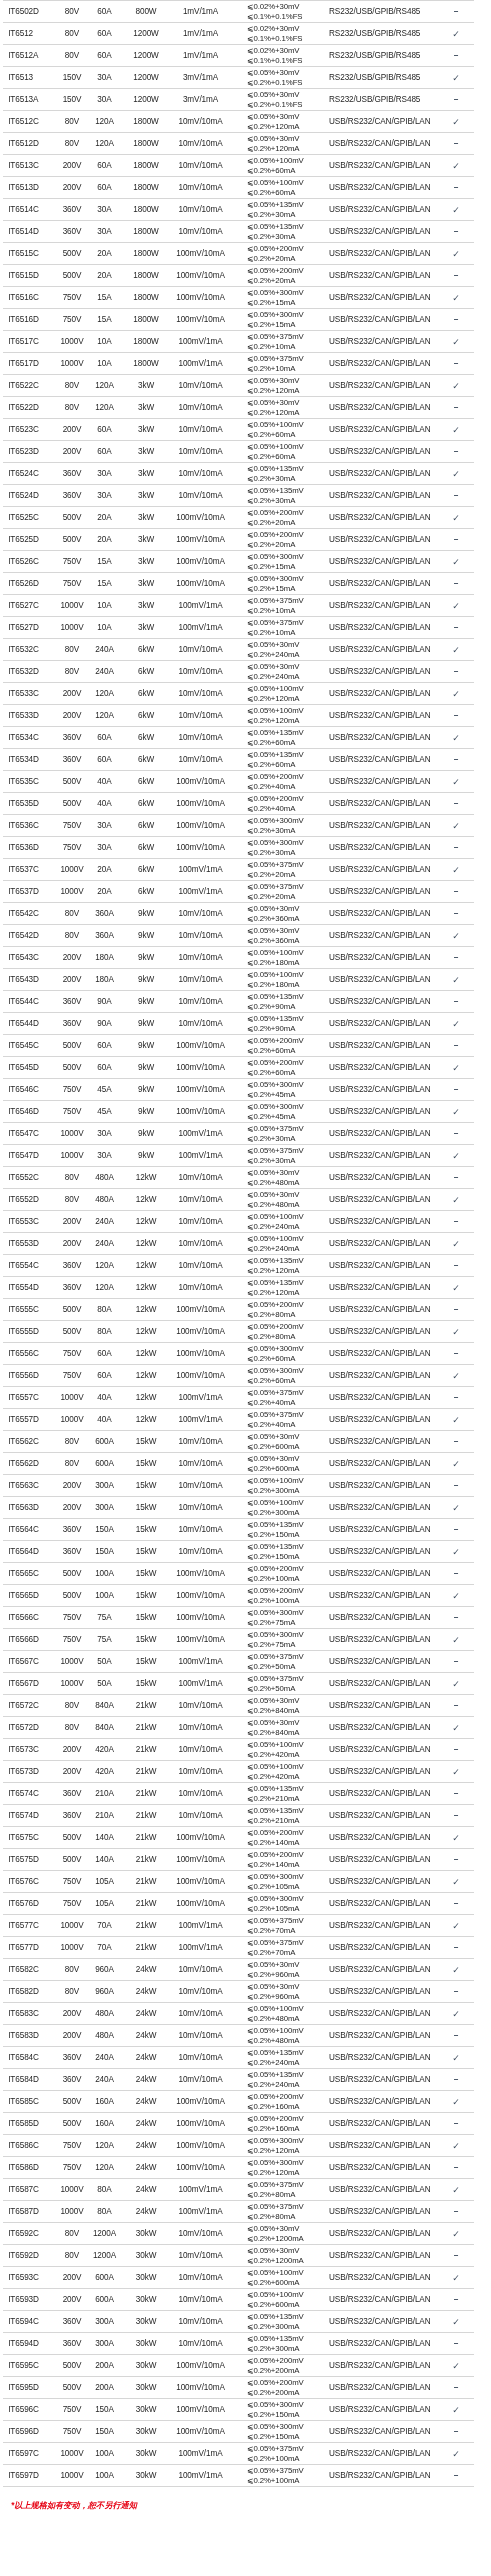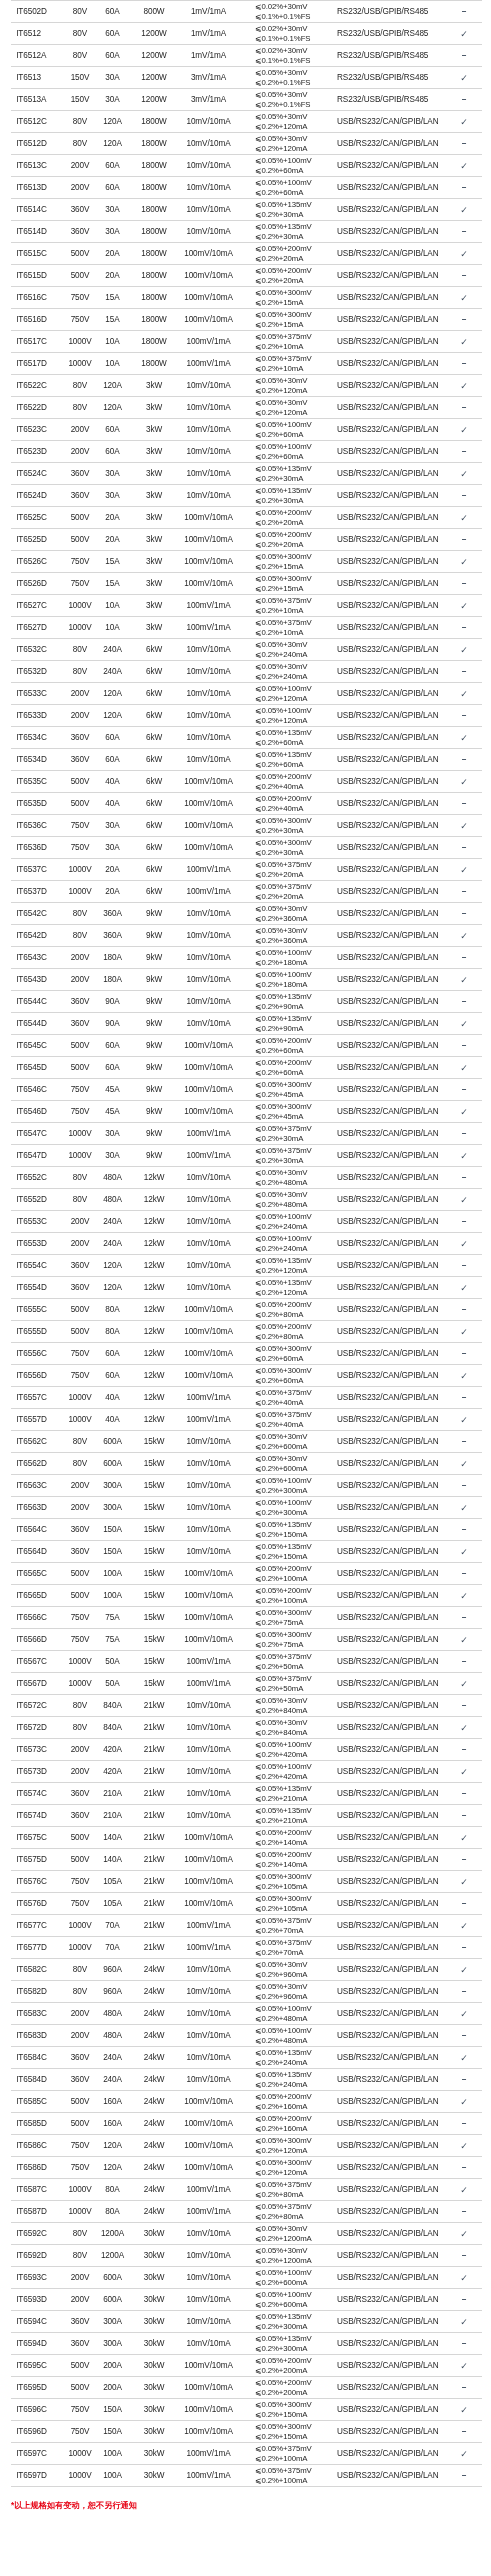--- a/index.html
+++ b/index.html
@@ -2,41 +2,41 @@
 <html style="font-size:12px"><head>
 <meta charset="utf-8">
 <style>
   html,body{margin:0;padding:0;}
   body{
     width:492px;min-height:2576px;background:#ffffff;
     font-family:"Liberation Sans","DejaVu Sans",sans-serif;
     color:#262626;
   }
   .spec-table{
-    margin-left:11px;width:471px;
+    margin-left:3px;width:471px;
     border-top:0.7px solid #d6d6d6;
   }
   .row{
     display:grid;
     grid-template-columns:52px 34px 31px 52px 57px 94px 115px 36px;
     height:22px;box-sizing:border-box;
     border-bottom:0.7px solid #d6d6d6;
     align-items:center;
   }
   .cell{font-size:8.2px;white-space:nowrap;letter-spacing:-0.1px;}
   .model{padding-left:5.2px;}
   .voltage,.current,.power,.resolution{text-align:center;}
   .accuracy{padding-left:18px;font-size:7.8px;line-height:9.3px;letter-spacing:-0.1px;}
   .interfaces{padding-left:6px;letter-spacing:-0.1px;}
   .mark{text-align:center;color:#3f4d5e;}
   .mark.check{font-size:9px;}
   .mark.dash{font-weight:bold;font-size:8.2px;}
   .footer-note{
     margin:12.6px 0 0 11px;
-    font-size:8.2px;font-weight:bold;color:#e60012;
+    font-size:8.2px;font-weight:bold;color:#e60012;font-style:italic;
   }
 </style>
 </head>
 <body>
 
 <div class="spec-table">
     <div class="row">
       <div class="cell model">IT6502D</div>
       <div class="cell voltage">80V</div>
       <div class="cell current">60A</div>

